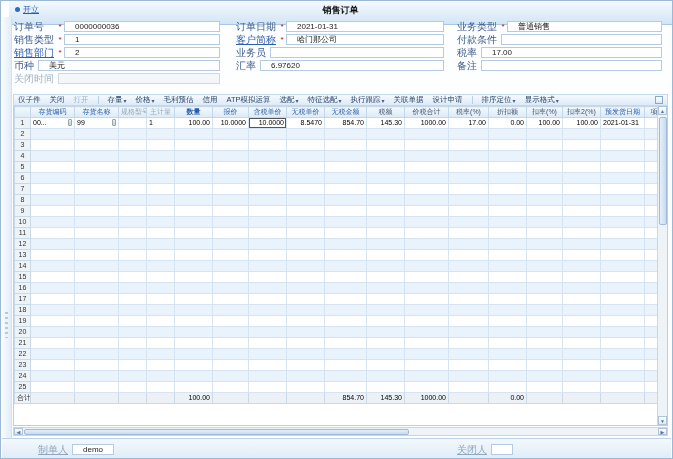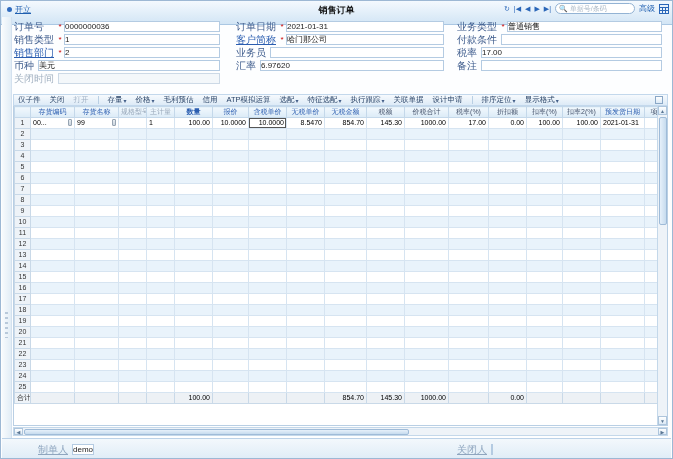--- a/index.html
+++ b/index.html
@@ -1,21 +1,21 @@
 <!DOCTYPE html>
 <html><head>
 <meta charset="utf-8">
 <style>
   * { margin:0; padding:0; box-sizing:border-box; }
   html,body { width:673px; height:459px; }
   body { font-family:"Liberation Sans", sans-serif; background:#f2f2f2; position:relative; overflow:hidden; }
   .window { position:absolute; inset:0; border:1px solid #9db8d4; background:#fdfeff; }
 
   
-  .titlebar { position:absolute; top:0; left:0; right:0; height:24px;
+  .titlebar { position:absolute; top:0; left:8px; right:0; height:24px;
     background:linear-gradient(#f4f9fe,#d2e5f5); border-bottom:1px solid #aac7e3; }
   .status { position:absolute; left:6px; top:3px; display:flex; align-items:center; gap:3px;
     font-size:8px; color:#1f5fb0; }
   .status .dot { width:5px; height:5px; border-radius:50%; background:#2f6bbf; }
   .status .lbl { text-decoration:underline; cursor:pointer; }
   .wtitle { position:absolute; left:0; right:0; top:3px; text-align:center;
     font-size:9px; font-weight:bold; color:#101010; }
   .nav { position:absolute; right:3px; top:2px; display:flex; align-items:center; gap:4px;
     color:#2a66b8; font-size:8px; }
   .nav .ico { font-size:7px; line-height:10px; cursor:pointer; }
@@ -37,21 +37,21 @@
   .fcol.c1 { left:13px;  width:206px; }
   .fcol.c2 { left:235px; width:208px; }
   .fcol.c3 { left:456px; width:205px; }
   .frow { display:flex; align-items:center; height:13px; }
   .flabel { font-size:10px; color:#3d5b8c; white-space:nowrap; margin-right:4px; }
   .frow.req .flabel { width:42px; margin-right:0; }
   .flabel.link { color:#2a5db0; text-decoration:underline; cursor:pointer; }
   .flabel.dis { color:#a3b2c2; }
   .star { color:#cc0000; font-size:8px; width:8px; text-align:center; }
   .finput { flex:1; height:11px; border:1px solid #b4cbe2; background:#fff;
-    font-size:8px; color:#222; padding:0 0; display:flex; align-items:center;
+    font-size:8px; color:#222; padding:0 10px; display:flex; align-items:center;
     white-space:nowrap; overflow:hidden; }
   .finput.dis { background:#f3f7fa; border-color:#ccd9e6; }
 
   
   .gtoolbar { position:absolute; left:12px; top:93px; width:655px; height:12px;
     background:linear-gradient(#f6fafd,#ddebf7); border:1px solid #c3d8ec;
     display:flex; align-items:center; padding:0 4px; gap:9px; font-size:7.5px; color:#1f3a5f; }
   .titem { white-space:nowrap; cursor:pointer; display:flex; align-items:center; gap:1px; }
   .titem.dis { color:#9fb0c4; cursor:default; }
   .titem .dd { font-size:6px; color:#44608a; }
@@ -107,41 +107,20 @@
 <body>
 
 <div class="window">
 
   <div class="titlebar">
     <div class="status">
       <span class="dot"></span>
       <span class="lbl">开立</span>
     </div>
     <div class="wtitle">销售订单</div>
-    <div class="nav">
-      <span class="ico">↻</span>
-      <span class="ico">|◀</span>
-      <span class="ico">◀</span>
-      <span class="ico">▶</span>
-      <span class="ico">▶|</span>
-      <span class="searchbox">
-        <span class="mag">🔍</span>
-        <span class="ph">单据号/条码</span>
-      </span>
-      <span class="advanced">高级</span>
-      <span class="gridview-ico">
-        <svg width="10" height="10" viewBox="0 0 10 10">
-            <rect x="0.5" y="0.5" width="9" height="9" fill="#eaf3fb" stroke="#2a66b8"></rect>
-            <line x1="0.5" y1="3.5" x2="9.5" y2="3.5" stroke="#2a66b8"></line>
-            <line x1="3.5" y1="3.5" x2="3.5" y2="9.5" stroke="#2a66b8"></line>
-            <line x1="6.5" y1="3.5" x2="6.5" y2="9.5" stroke="#2a66b8"></line>
-            <line x1="0.5" y1="6.5" x2="9.5" y2="6.5" stroke="#2a66b8"></line>
-          </svg>
-      </span>
-    </div>
   </div>
 
   <div class="left-strip">
     <div class="grip"></div>
   </div>
 
   <div class="fcol c1" id="fcol1">
       <div class="frow req">
         <span class="flabel">订单号</span>
         <span class="star">*</span>

